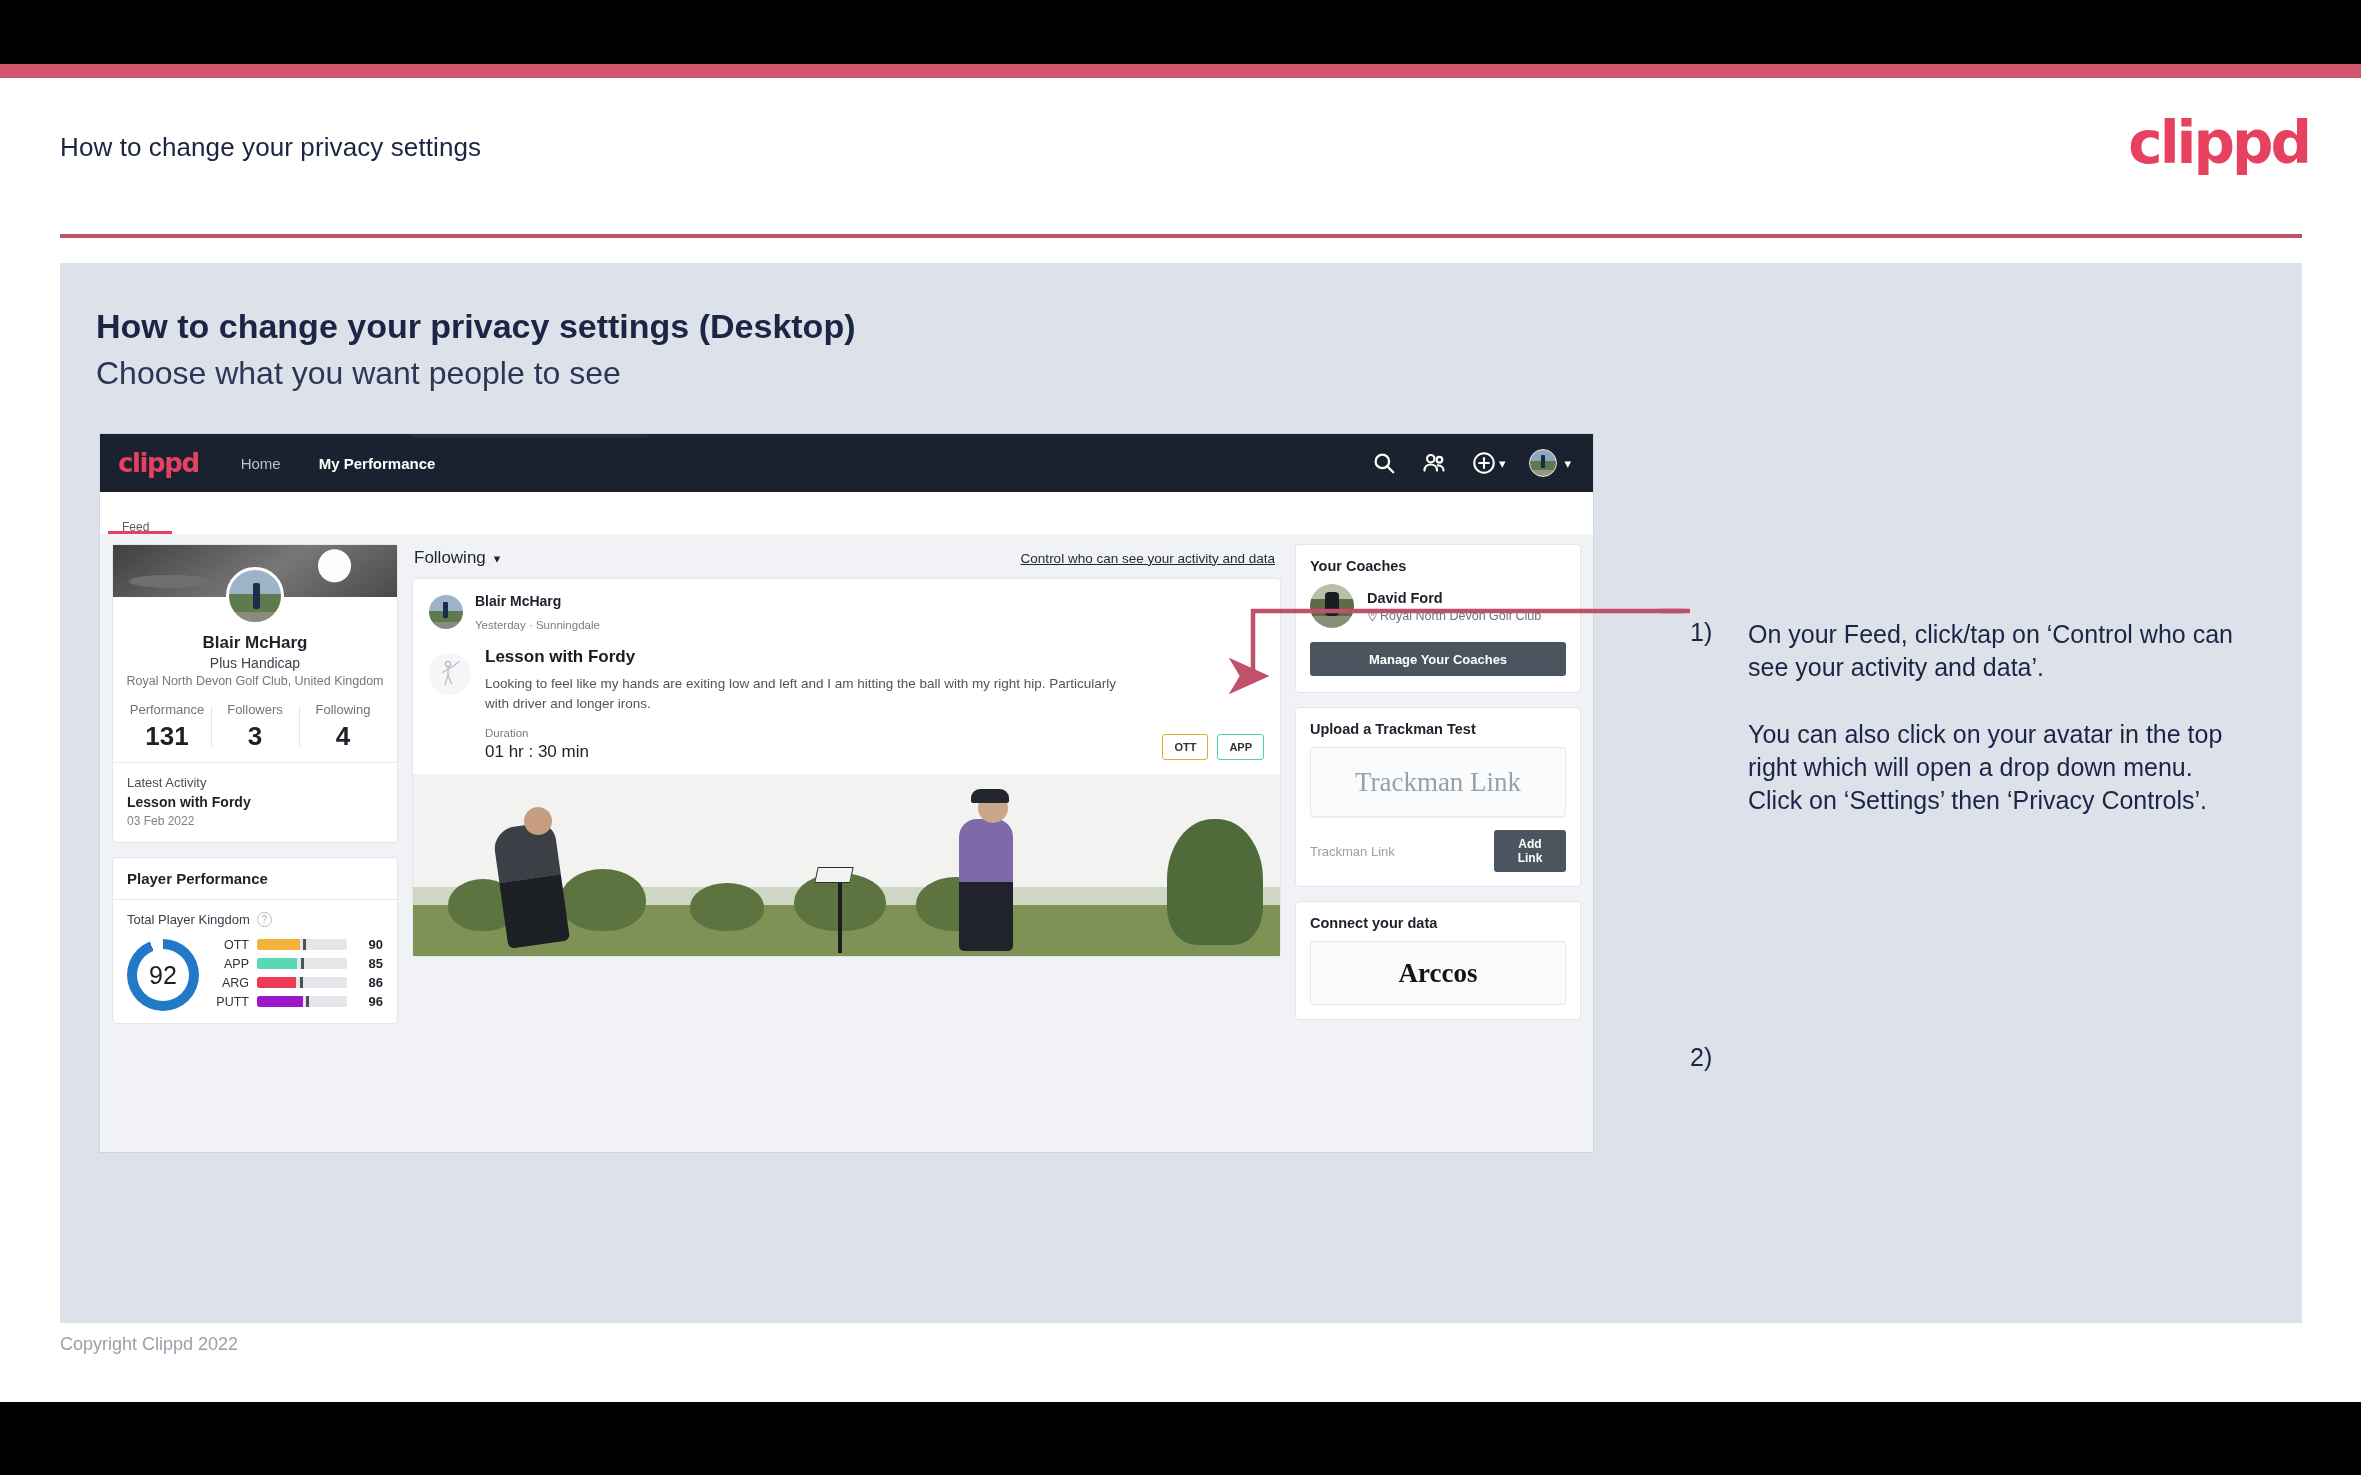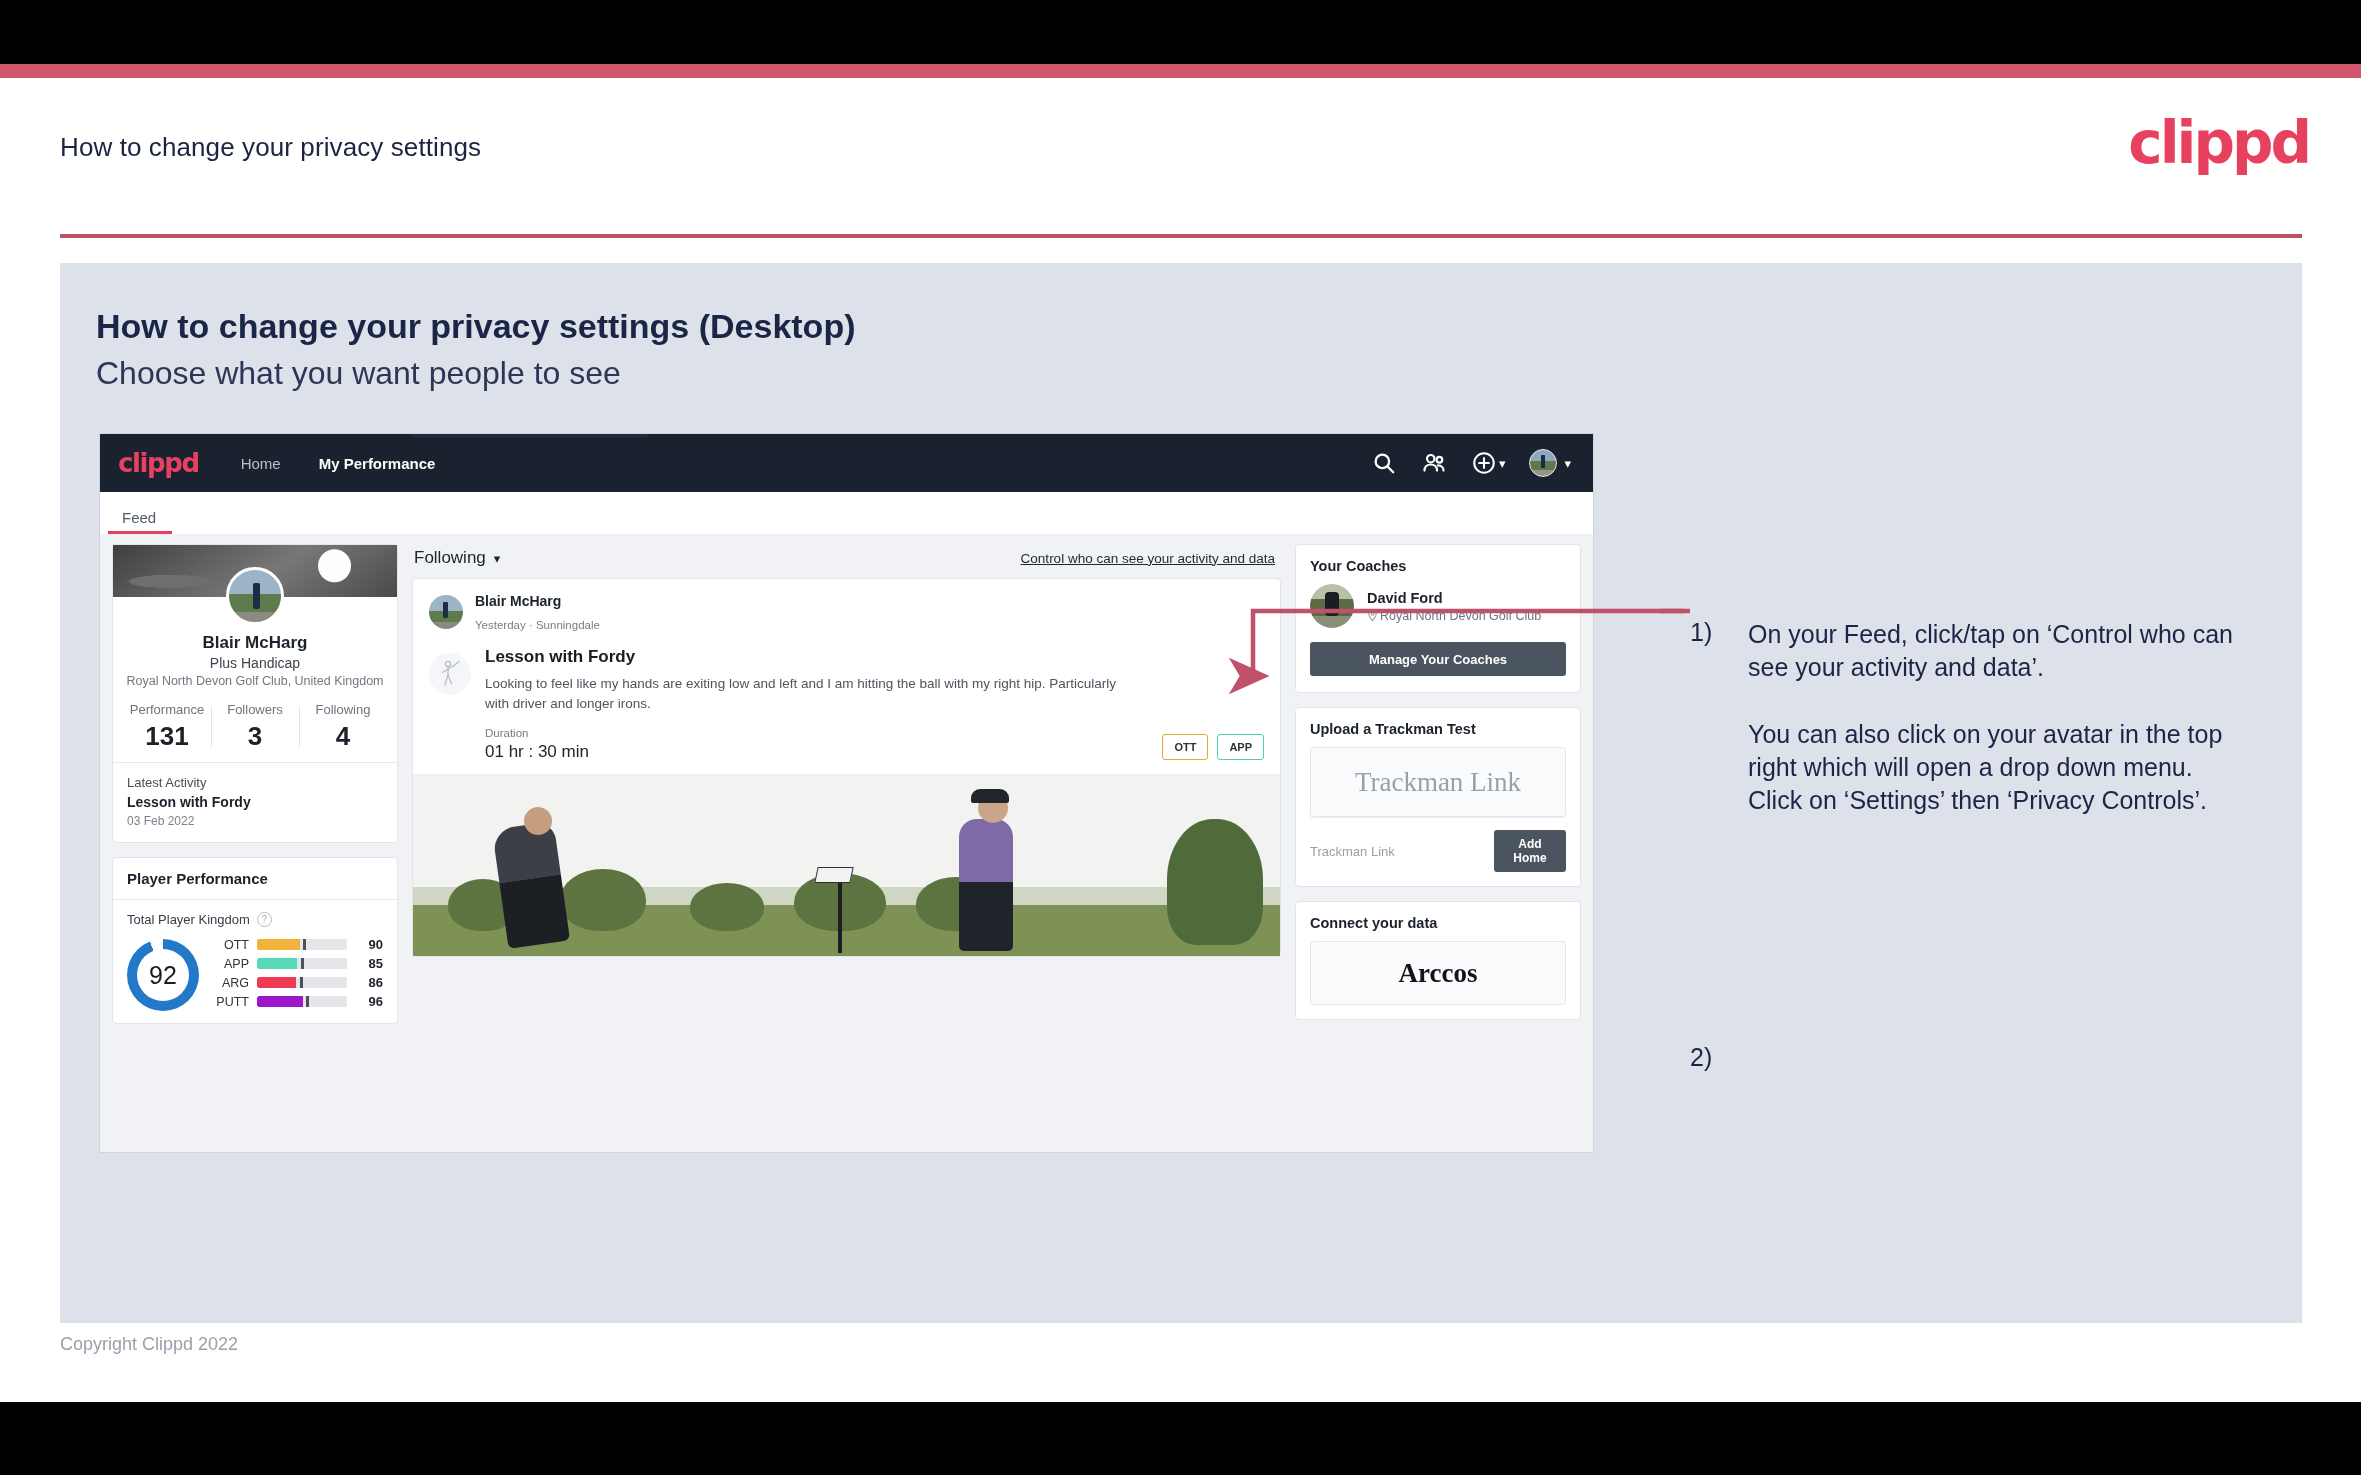--- a/index.html
+++ b/index.html
@@ -80,21 +80,21 @@
     content:""; position:absolute; left:11px; top:5px; width:4px; height:13px;
     background:#1d2a44; border-radius:1px;
   }
   .nav-tabbar-shadow{
     position:absolute; left:310px; top:-10px; width:240px; height:14px;
     background:#222c3a; border-radius:6px;
   }
 
   .app-tabs { height:42px; background:#fff; display:flex; align-items:flex-end; padding-left:22px;}
   .app-tab {
-    font-size:15px; color:#525c67; padding-bottom:8px; position:relative;
+    font-size:12px; color:#525c67; position:relative;
   }
   .app-tab:after{
     content:""; position:absolute; left:-14px; bottom:0; width:64px; height:3px; background:#e8415f;
   }
 
   .app-body { display:flex; gap:14px; padding:10px 12px 0 12px; background:#f1f2f5; height:618px; }
 
   
   .col-left { width:286px; flex:0 0 286px; }
   .card { background:#fff; border:1px solid #e2e5ea; border-radius:4px; }
@@ -471,21 +471,21 @@
             <button class="btn-dark">Manage Your Coaches</button>
           </div>
 
           <div class="card">
             <div class="rc-head">Upload a Trackman Test</div>
             <div class="tm-box">
               <span class="tm-logo">Trackman Link</span>
             </div>
             <div class="tm-input-row">
               <input class="tm-input" type="text" placeholder="Trackman Link" style="">
-              <button class="btn-addlink">Add Home</button>
+              <button class="btn-addlink">Add Link</button>
             </div>
           </div>
 
           <div class="card">
             <div class="rc-head">Connect your data</div>
             <div class="arccos-box">
               <span class="arccos-logo">Arccos</span>
             </div>
           </div>
         </div>

